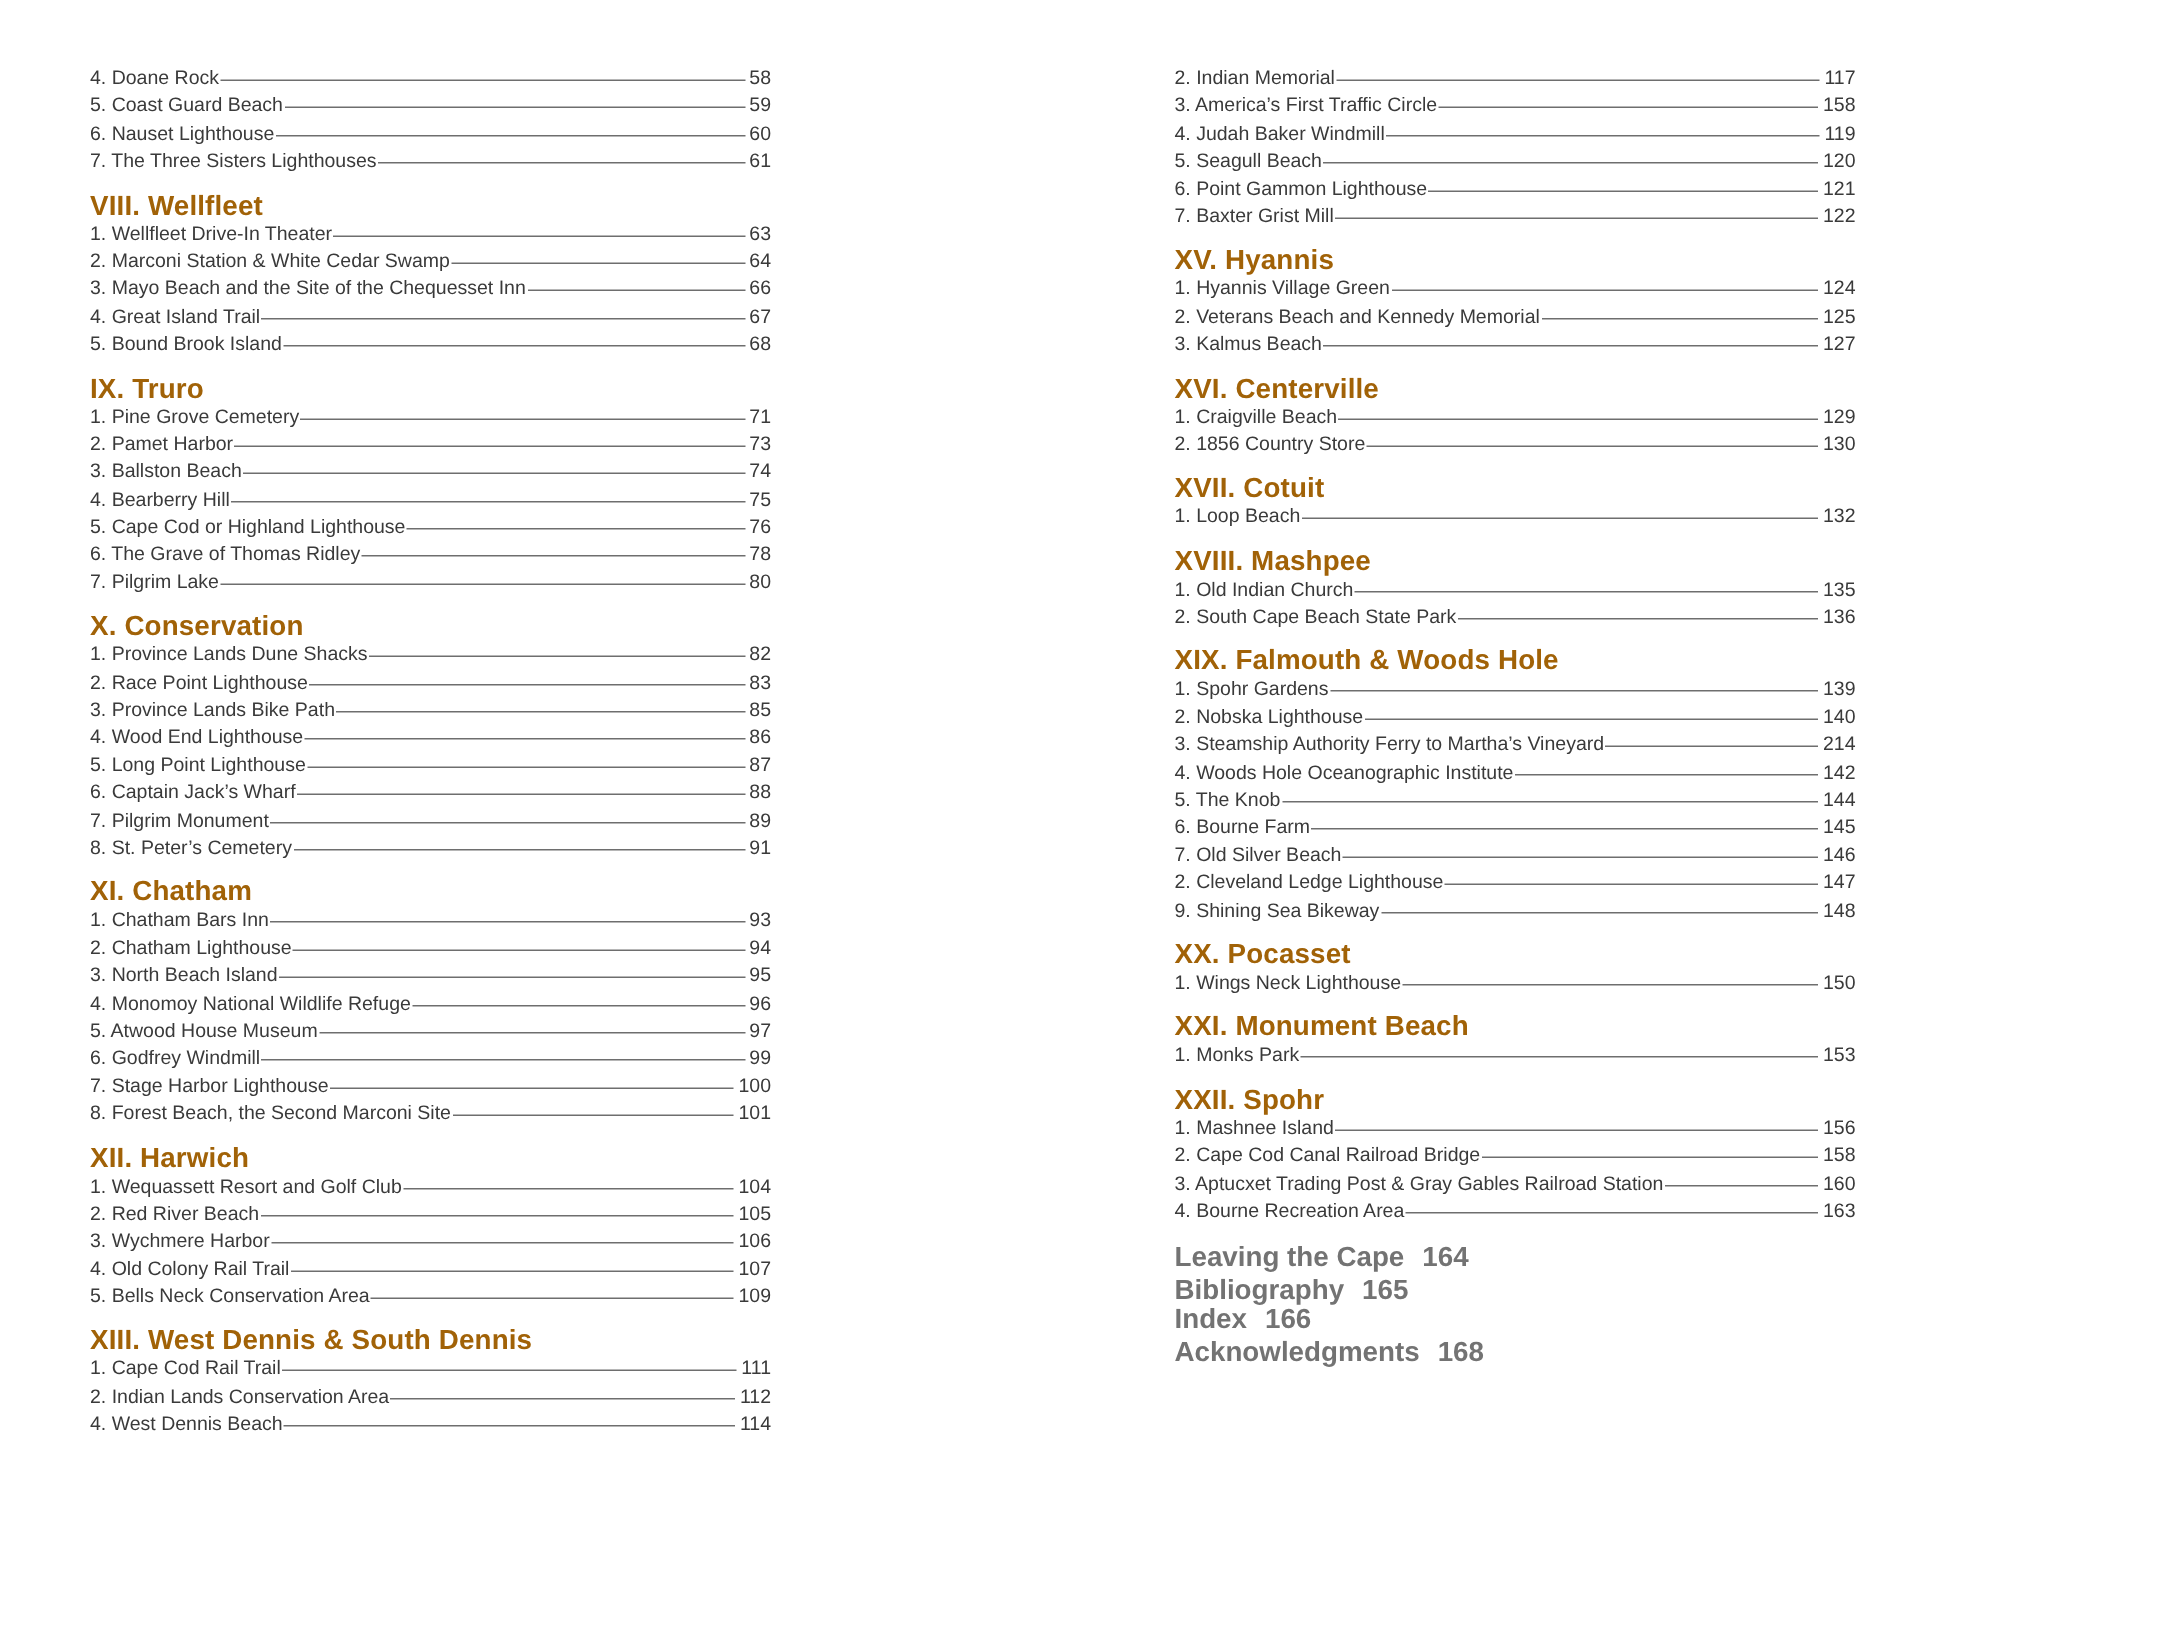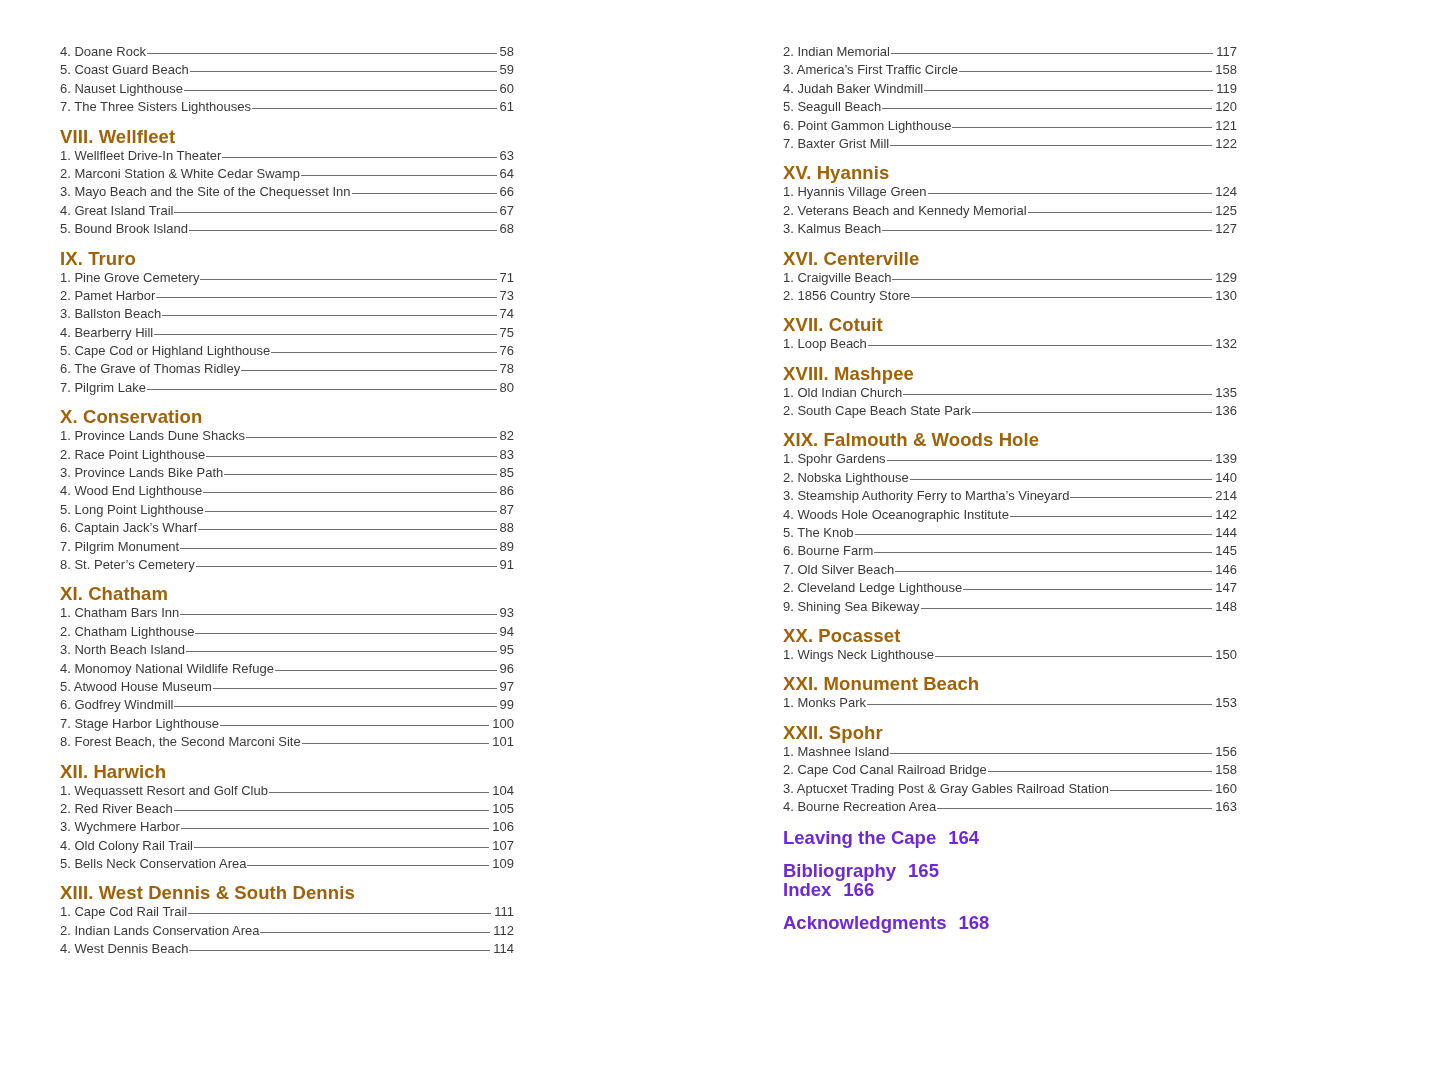--- a/index.html
+++ b/index.html
@@ -11,23 +11,23 @@
   .section { margin: 0; }
   .section + .section { margin-top: 10px; }
   .heading { font-weight: bold; color: #a16207; font-size: 18.5px; line-height: 19px;
              margin: 0 0 1px 0; letter-spacing: 0.1px; }
   .entry { display: flex; align-items: baseline; font-size: 13px; line-height: 18.4px;
            height: 18.4px; white-space: nowrap; }
   .entry .title { flex: 0 0 auto; }
   .entry .leader { flex: 1 1 auto; border-bottom: 1px solid #6e6e6e; margin: 0 3px 0 1px;
                    transform: translateY(-2px); }
   .entry .page { flex: 0 0 auto; text-align: right; }
-  .back { font-weight: bold; color: #6d28d9; font-size: 18.5px; line-height: 19px; }
+  .back { font-weight: bold; color: #737373; font-size: 18.5px; line-height: 19px; }
   .back .num { margin-left: 12px; }
-  .back-group { margin-top: 14px; }
+  .back-group { margin-top: 3px; }
   .back-group.first { margin-top: 12px; }
 </style>
 </head>
 <body>
 
 <div class="col left" id="left-col">
     <div class="section">
 
   <div class="entry">
     <span class="title">4. Doane Rock</span>

